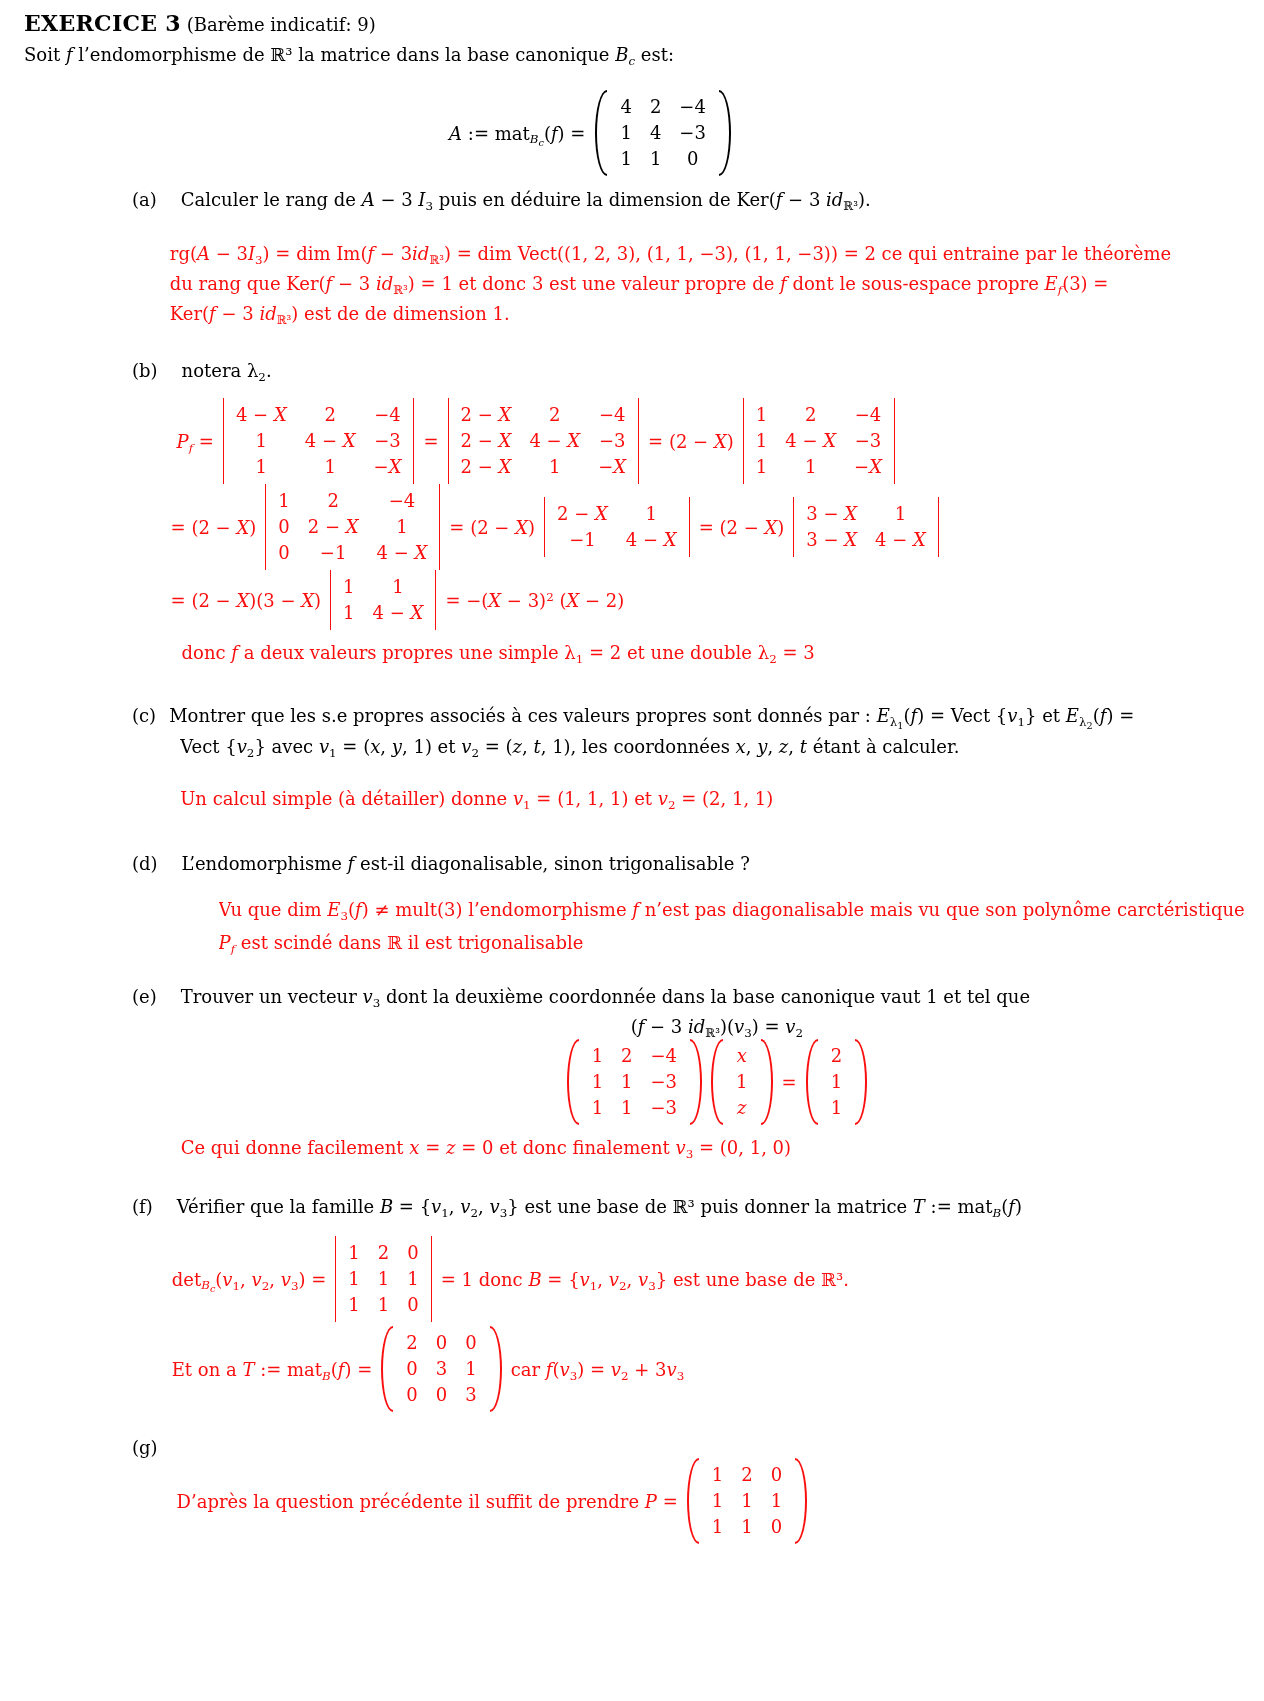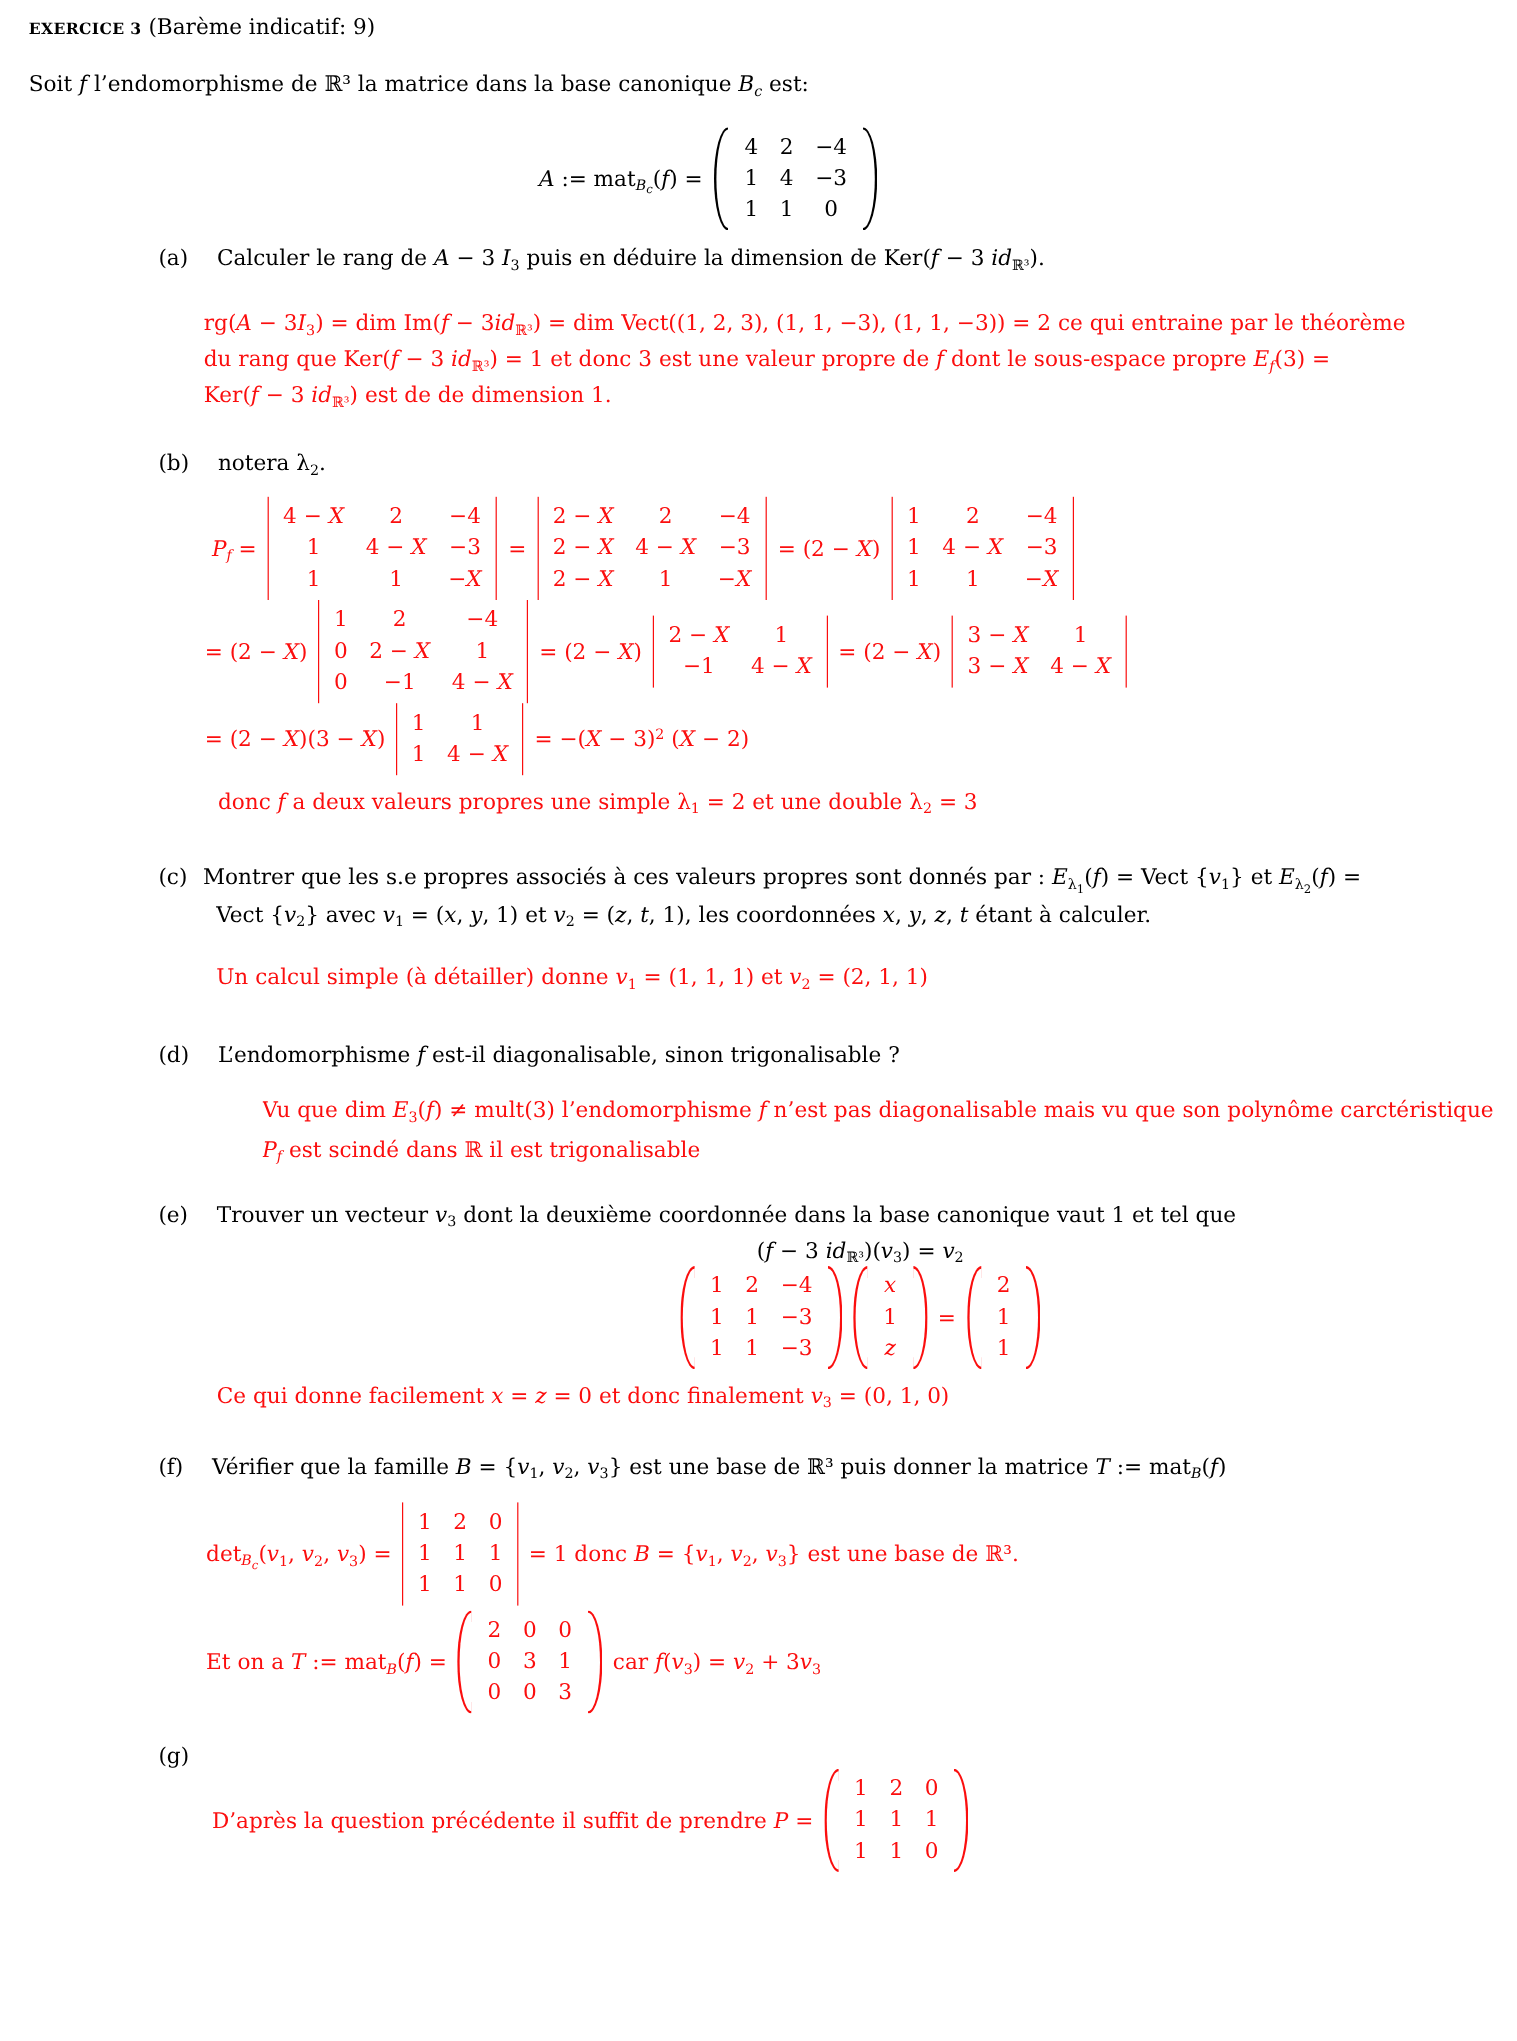--- a/index.html
+++ b/index.html
@@ -7,22 +7,22 @@
        font-family:"DejaVu Serif","Liberation Serif",serif;
        font-size:18px;color:#000;}
   .page{position:relative;width:1264px;height:1701px;}
   i{font-style:italic;}
   sub{font-size:66%;vertical-align:-0.32em;line-height:0;}
   sup{font-size:66%;vertical-align:0.5em;line-height:0;}
   sub sub,sub sup{font-size:82%;}
   .nowrap{white-space:nowrap;margin-left:11px;}
   .red{color:#fb0e0e;}
   .hdr{margin:8px 0 0 24px;line-height:30px;}
-  .hdr .bold{font-weight:bold;font-size:13px;letter-spacing:.3px;}
-  .intro{margin-left:24px;line-height:30px;margin-top:16px;}
+  .hdr .bold{font-weight:bold;font-size:22px;letter-spacing:.3px;}
+  .intro{margin-left:24px;line-height:30px;}
   
   .dispA{margin-top:20px;margin-bottom:4px;width:1180px;
          display:flex;justify-content:center;align-items:center;gap:10px;}
   
   .item{margin-left:132px;display:flex;gap:13px;}
   .ilabel{flex:none;line-height:31px;}
   .ibody{flex:1;min-width:0;}
   .q{line-height:31px;}
   .ans{line-height:30px;}
   .m-top8{margin-top:8px;} .m-top12{margin-top:12px;} .m-top14{margin-top:14px;}

